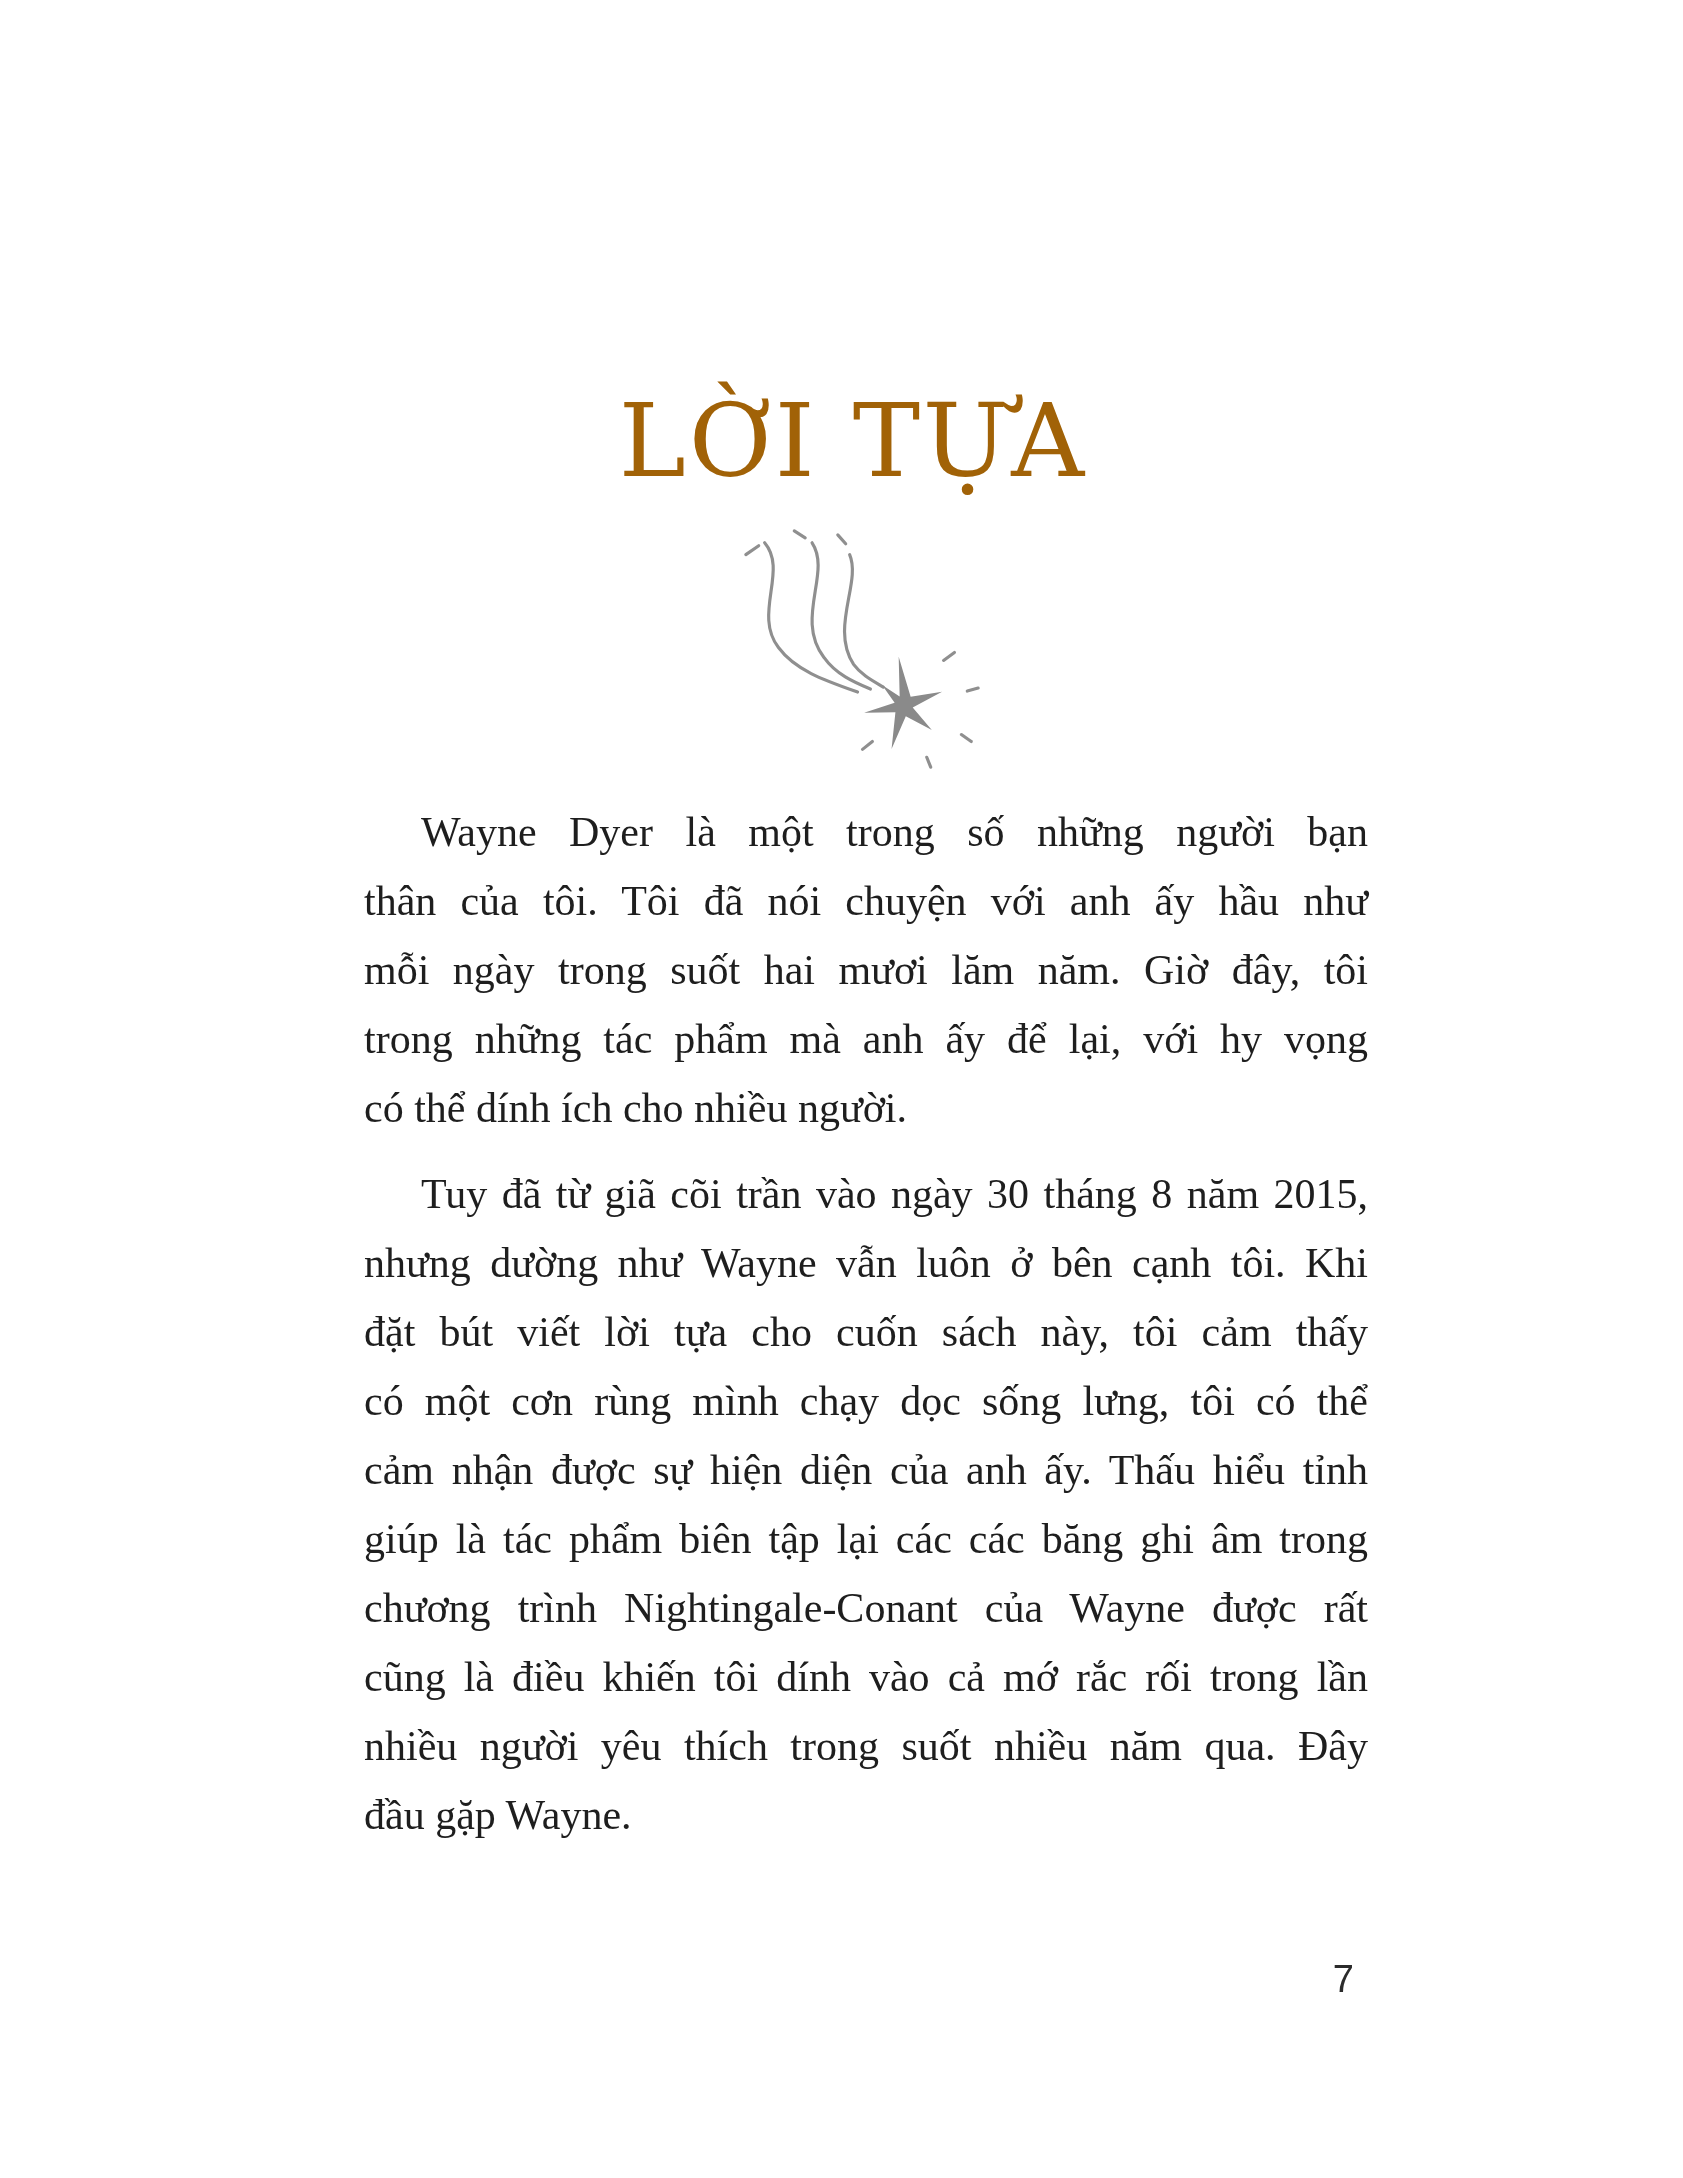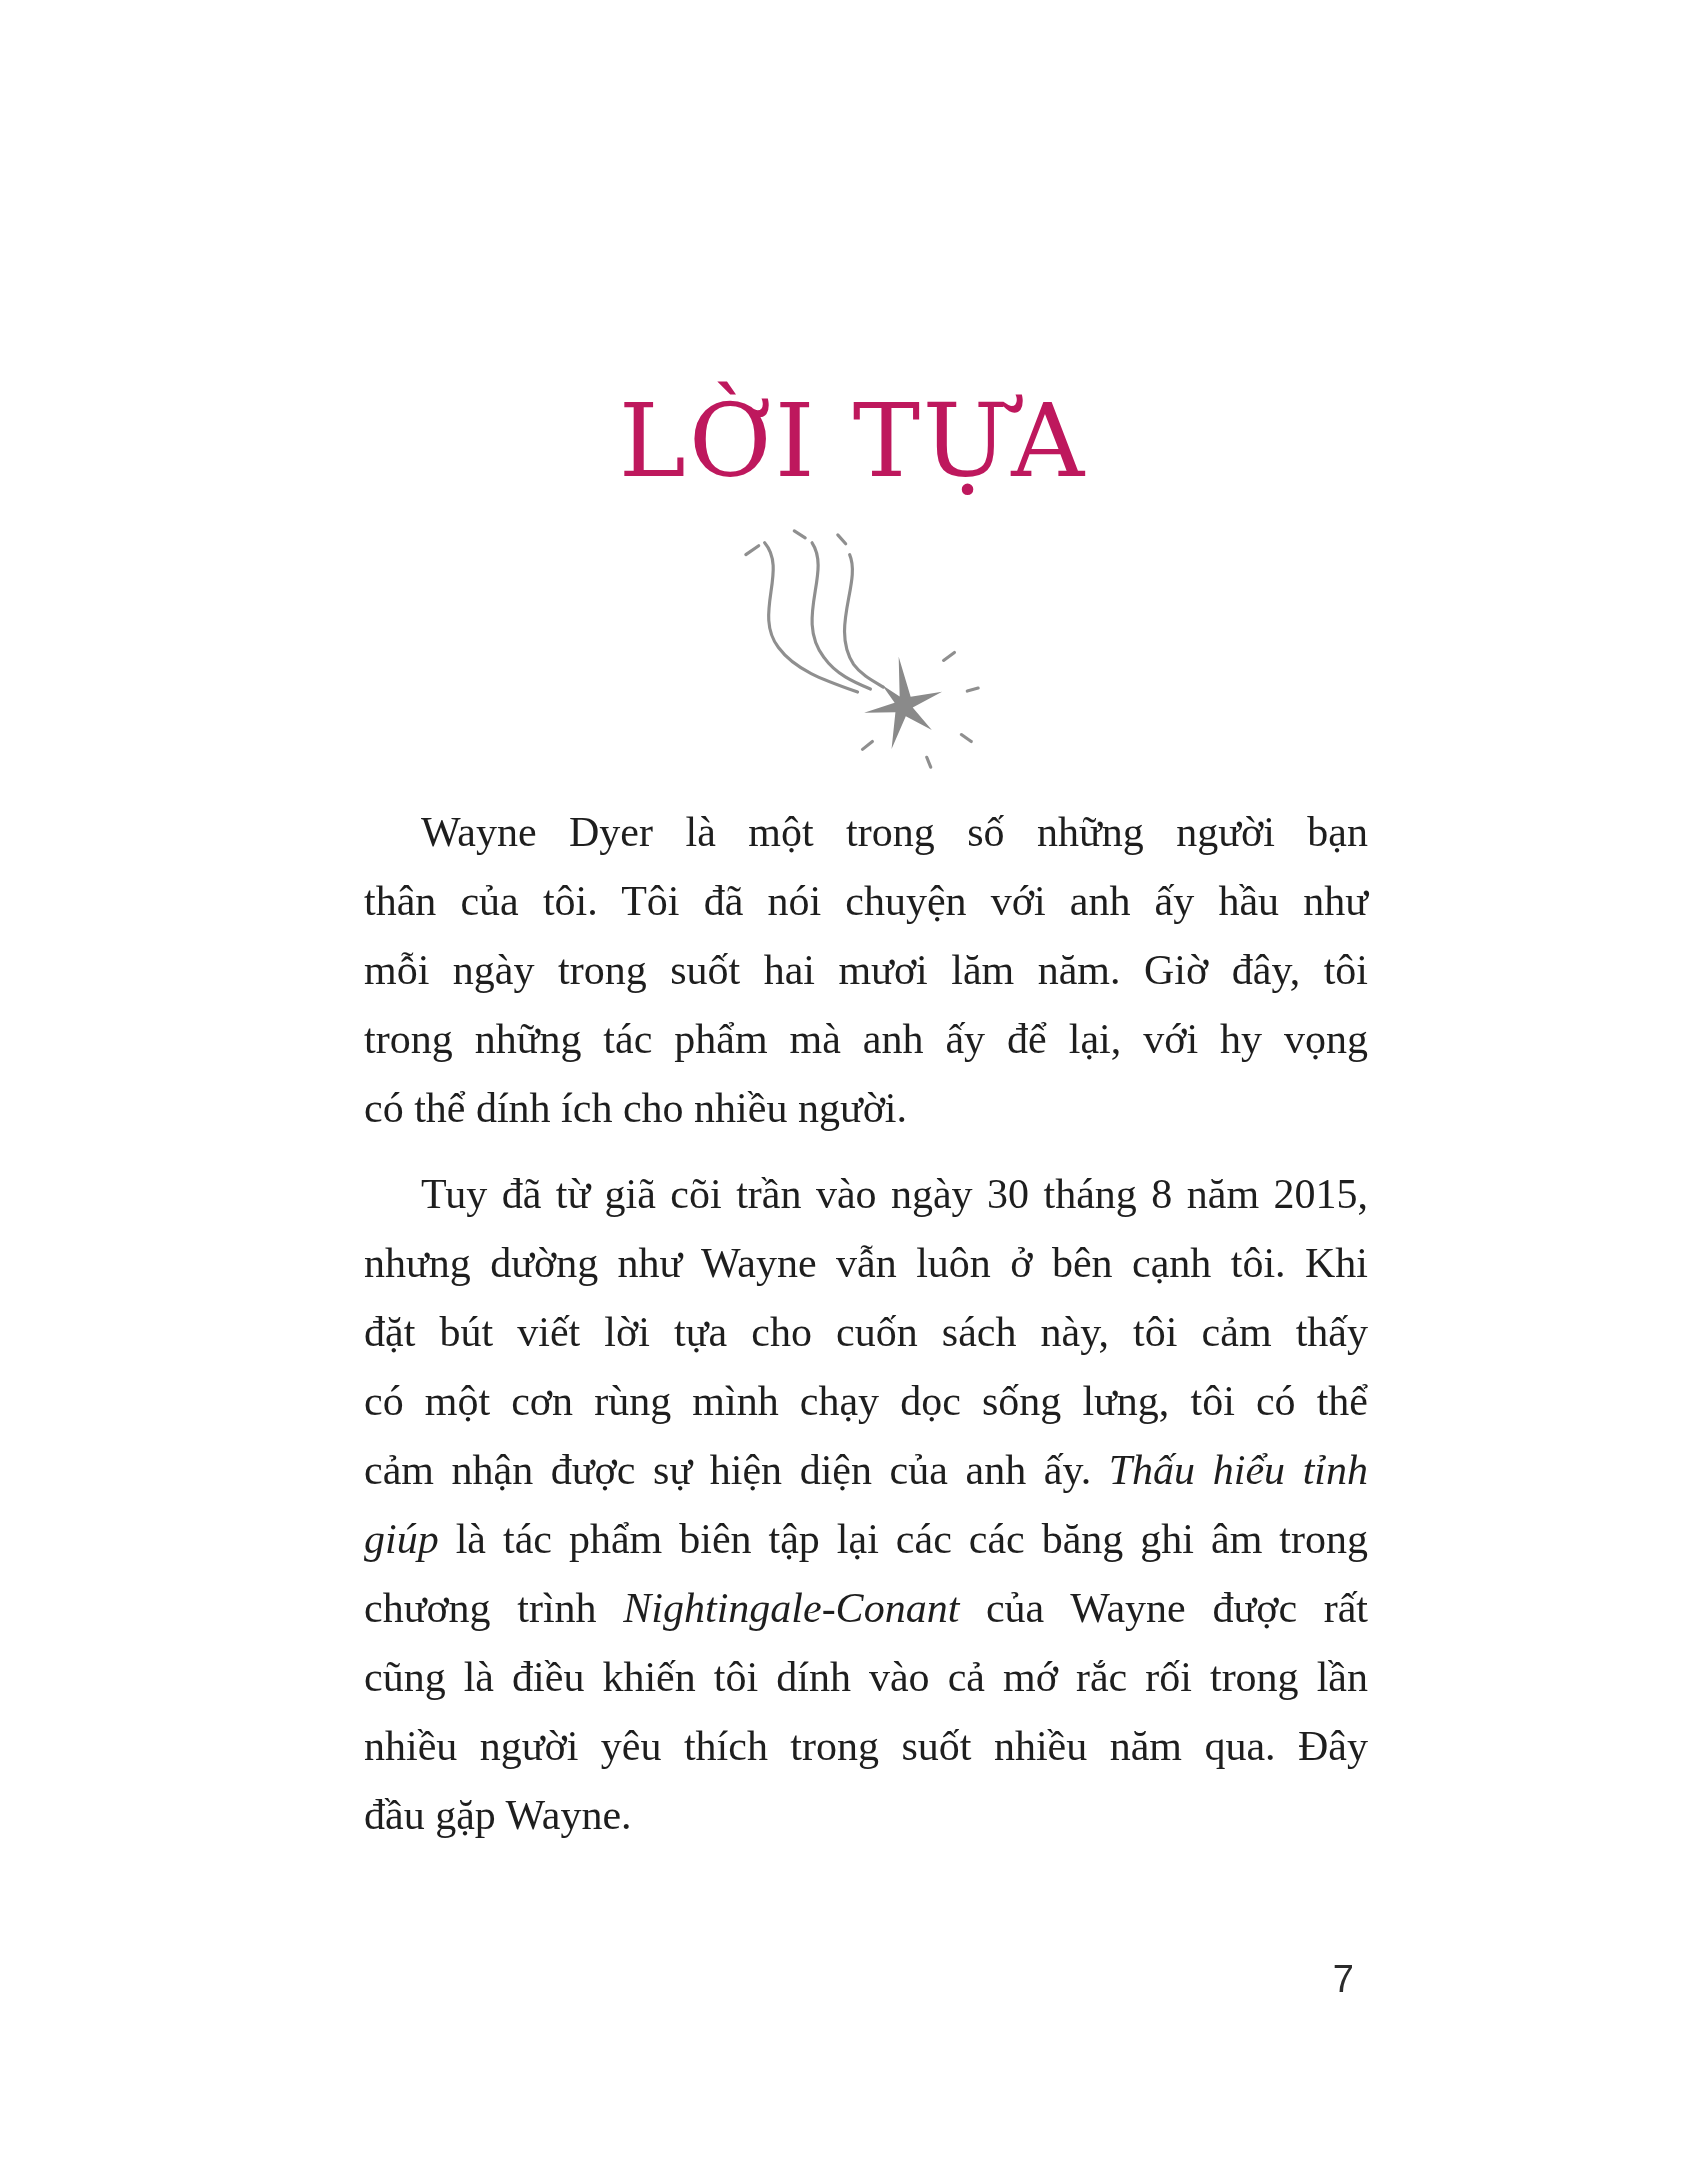--- a/index.html
+++ b/index.html
@@ -10,39 +10,39 @@
     color:#1f1f1f;
     overflow:hidden;
   }
   .page-title{
     position:absolute;top:383px;left:351px;width:1004px;
     text-align:center;
     font-family:"DejaVu Serif", serif;
     font-size:101px;line-height:1.16;
     font-weight:400;
     letter-spacing:3px;
-    color:#be185d;
+    color:#a16207;
     white-space:nowrap;
   }
   .illustration{
     position:absolute;top:523px;left:733px;width:259px;height:259px;
   }
   .body-text{
     position:absolute;top:798px;left:364px;width:1004px;
     font-size:42px;line-height:69px;
     color:#1e1e1e;
   }
   .para + .para{margin-top:17px;}
   .line{
     text-align:justify;
     text-align-last:justify;
   }
   .line.no-justify{text-align-last:left;}
   .line.indent{text-indent:57px;}
-  .italic{font-style:italic;}
+  .italic{}
   .folio{
     position:absolute;top:1960px;left:1057px;width:297px;
     text-align:right;
     font-family:"Liberation Sans", sans-serif;
     font-size:38px;line-height:1;
     color:#2b2b2b;
   }
 </style>
 </head>
 <body>

